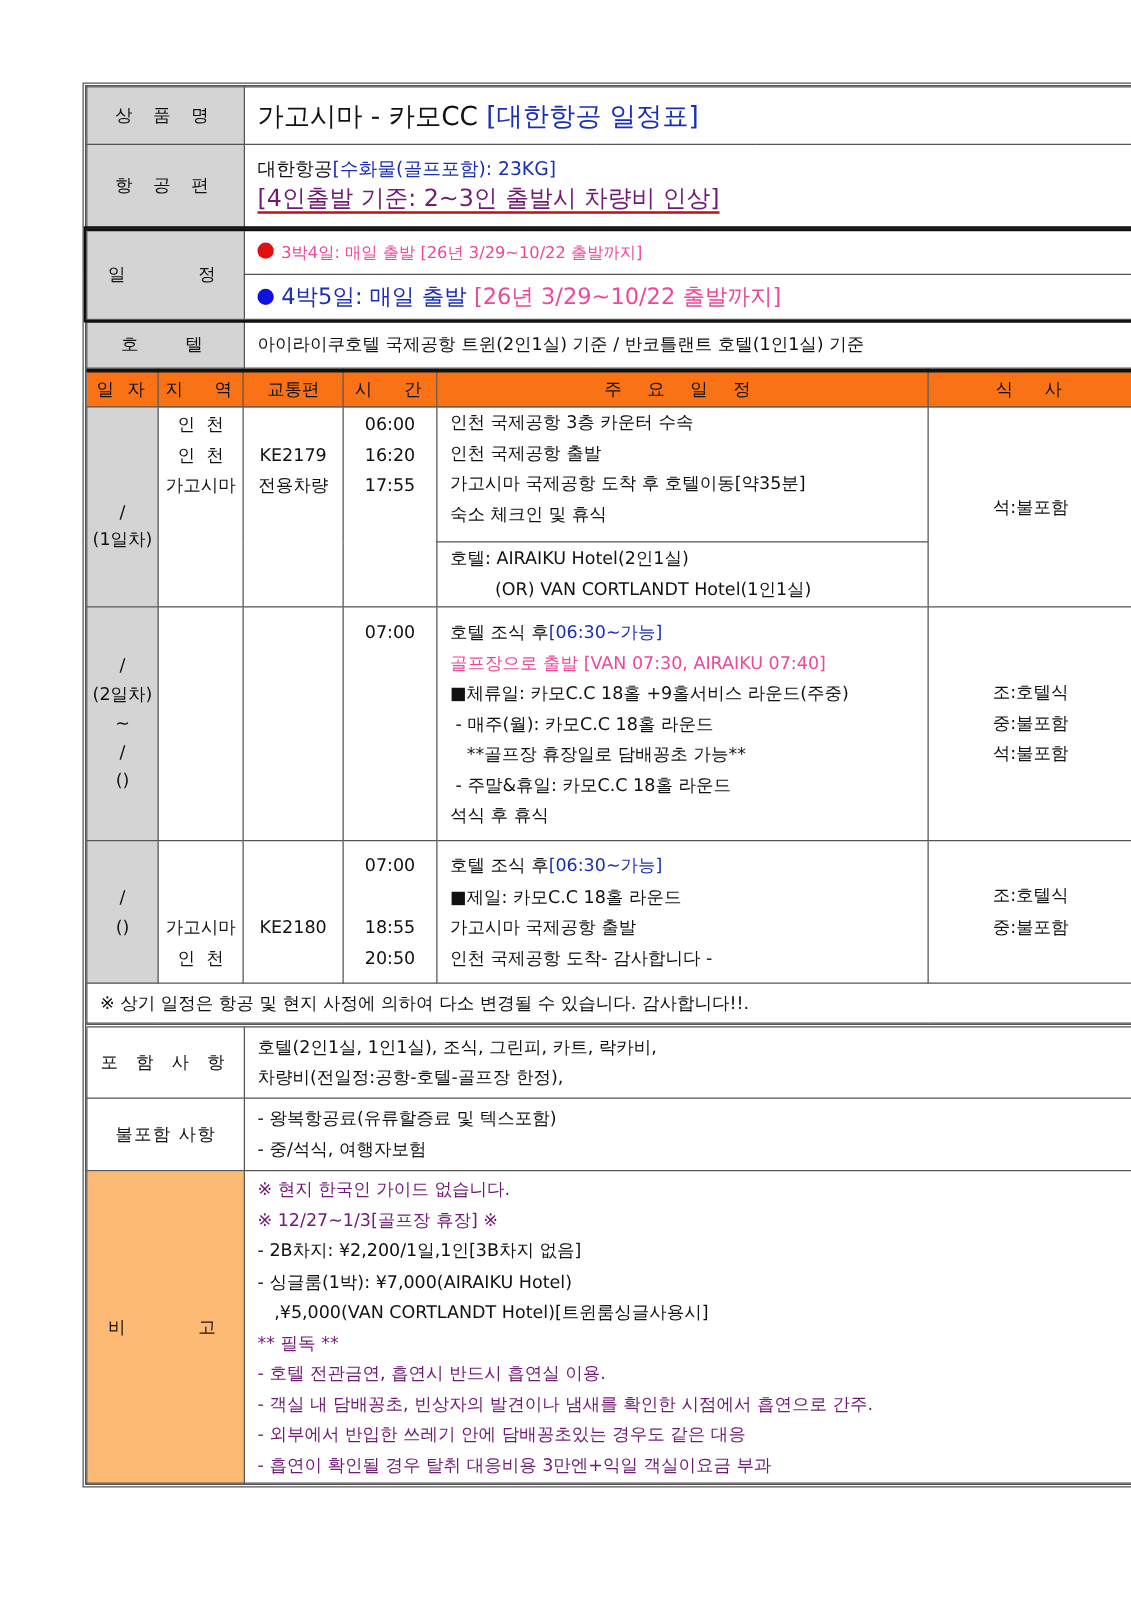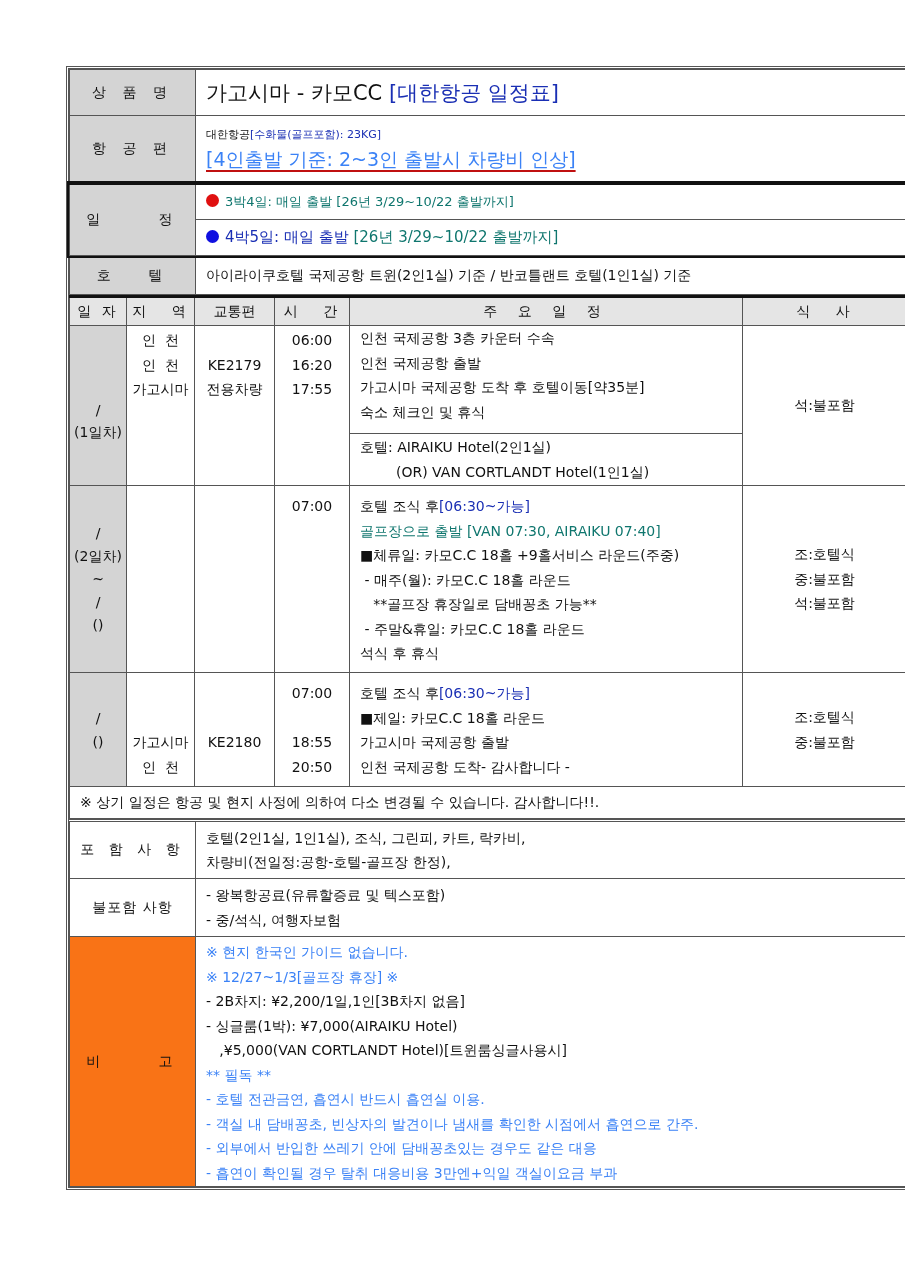--- a/index.html
+++ b/index.html
@@ -2,27 +2,27 @@
 <html><head>
 <meta charset="utf-8">
 <style>
   * { box-sizing: border-box; margin: 0; padding: 0; }
   html, body { width: 905px; height: 1280px; background: #ffffff; }
   body { font-family: "DejaVu Sans", "Liberation Sans", sans-serif; color: #111; font-size: 14px; position: relative; overflow: hidden; }
   .page { position: absolute; left: 66px; top: 66px; width: 844px; border: 3px double #555; }
   table { border-collapse: collapse; width: 100%; table-layout: fixed; }
   td { border: 1px solid #555; vertical-align: middle; padding: 0 10px; }
   .lab { background: #d4d4d4; text-align: center; letter-spacing: 6px; font-size: 14px; }
-  .red { color: #3b82f6; }
+  .red { color: #701a75; }
   .blue { color: #1a2fb4; }
-  .darkred { color: #0f766e; }
+  .darkred { color: #ec4899; }
   .big { font-size: 21px; }
   .dot { display: inline-block; width: 13px; height: 13px; border-radius: 50%; vertical-align: -1px; margin-right: 6px; }
   .sched-box { outline: 2px solid #111; }
-  .hdr td { background: #e5e5e5; text-align: center; font-size: 14px; height: 29px; letter-spacing: 3px; }
+  .hdr td { background: #f97316; text-align: center; font-size: 14px; height: 29px; letter-spacing: 3px; }
   .line { height: 24.5px; line-height: 24.5px; white-space: nowrap; }
   .c { text-align: center; }
   .pad0 { padding: 2px; }
   .ul { text-decoration: underline; text-decoration-color: #c01010; text-decoration-thickness: 2px; text-underline-offset: 4px; }
 </style>
 </head>
 <body>
 
 <div class="page">
 
@@ -37,21 +37,21 @@
         <tr style="height:46px">
       <td class="lab">상 품 명</td>
       <td colspan="3" class="big">
         <span>가고시마 - 카모CC</span>
         <span class="blue">[대한항공 일정표]</span>
       </td>
     </tr>
     <tr style="height:67px">
       <td class="lab">항 공 편</td>
       <td colspan="3">
-        <div style="font-size:11px; line-height:20px;">
+        <div style="font-size:15px; line-height:20px;">
           <span>대한항공</span><span class="blue">[수화물(골프포함): 23KG]</span>
         </div>
         <div class="red big ul" style="font-size:19px; line-height:28px;">[4인출발 기준: 2~3인 출발시 차량비 인상]</div>
       </td>
     </tr>
   </tbody>
     </table>
 
   <table class="sched-box" style="border-top:2px solid #111;">
     <colgroup>
@@ -60,21 +60,21 @@
       </colgroup>
     <tbody>
         <tr style="height:35px">
       <td rowspan="2" class="lab" style="white-space:pre;">일     정</td>
       <td style="font-size:13px;">
         <span class="dot" style="background:#e01010"></span><span class="darkred">3박4일: 매일 출발</span>
         <span class="darkred">[26년 3/29~10/22 출발까지]</span>
       </td>
     </tr>
     <tr style="height:36px">
-      <td style="font-size:15px;border-radius:12px;">
+      <td style="font-size:18px;border-radius:12px;">
         <span class="dot" style="background:#1010e0"></span><span class="blue">4박5일: 매일 출발</span>
         <span class="darkred">[26년 3/29~10/22 출발까지]</span>
       </td>
     </tr>
   </tbody>
     </table>
 
   <table style="border-top:2px solid #111;">
     <colgroup>
         <col style="width:126px">
@@ -227,21 +227,21 @@
       </td>
     </tr>
     <tr style="height:58px">
       <td class="lab" style="background:#fff; letter-spacing:1px">불포함 사항</td>
       <td>
         <div class="line">- 왕복항공료(유류할증료 및 텍스포함)</div>
         <div class="line">- 중/석식, 여행자보험</div>
       </td>
     </tr>
     <tr style="height:250px">
-      <td class="lab" style="background:#f97316; white-space:pre">비     고</td>
+      <td class="lab" style="background:#fdba74; white-space:pre">비     고</td>
       <td style="vertical-align:top; padding-top:3px">
         <div class="line red">※ 현지 한국인 가이드 없습니다.</div>
         <div class="line red">※ 12/27~1/3[골프장 휴장] ※</div>
         <div class="line">- 2B차지: ¥2,200/1일,1인[3B차지 없음]</div>
         <div class="line">- 싱글룸(1박): ¥7,000(AIRAIKU Hotel)</div>
         <div class="line" style="white-space:pre">   ,¥5,000(VAN CORTLANDT Hotel)[트윈룸싱글사용시]</div>
         <div class="line red">** 필독 **</div>
         <div class="line red">- 호텔 전관금연, 흡연시 반드시 흡연실 이용.</div>
         <div class="line red">- 객실 내 담배꽁초, 빈상자의 발견이나 냄새를 확인한 시점에서 흡연으로 간주.</div>
         <div class="line red">- 외부에서 반입한 쓰레기 안에 담배꽁초있는 경우도 같은 대응</div>

